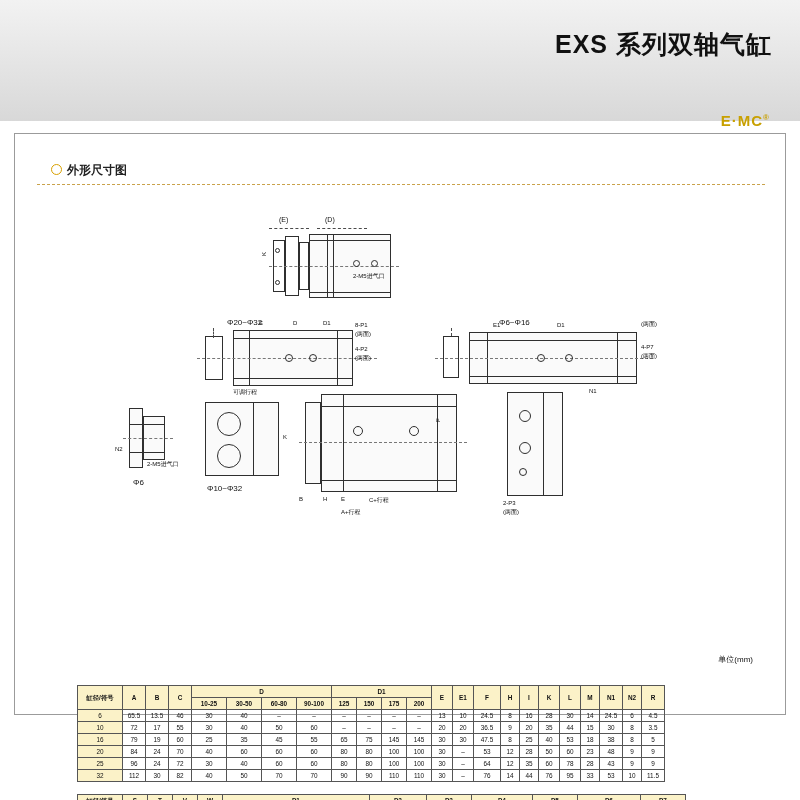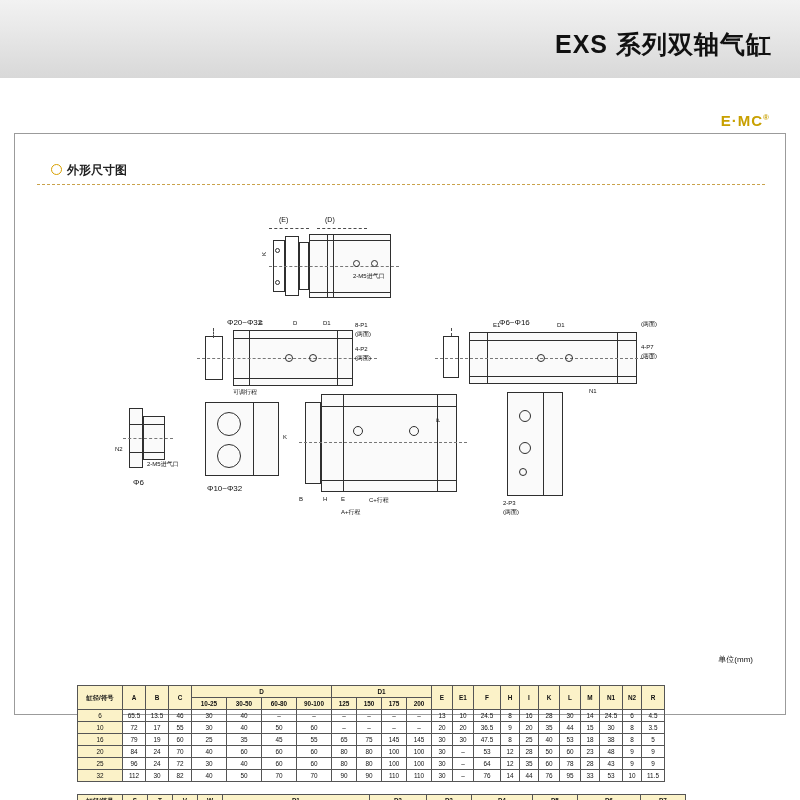--- a/index.html
+++ b/index.html
@@ -5,21 +5,21 @@
   html,body{margin:0;padding:0;}
   body{
     width:800px;height:800px;
     background:#ffffff;
     font-family:"Liberation Sans", sans-serif;
     position:relative;
     overflow:hidden;
   }
   
   .header{
-    position:absolute;left:0;top:0;width:800px;height:78px;
+    position:absolute;left:0;top:0;width:800px;height:121px;
     background:linear-gradient(to bottom,#f2f2f2 0%,#e8e8e8 40%,#d8d8d8 100%);
   }
   .header-title{
     position:absolute;right:28px;top:28px;
     font-size:25px;font-weight:bold;color:#111;
     letter-spacing:1px;
   }
   .logo{
     position:absolute;right:30px;top:112px;
     font-size:15px;font-weight:bold;color:#c8a000;

